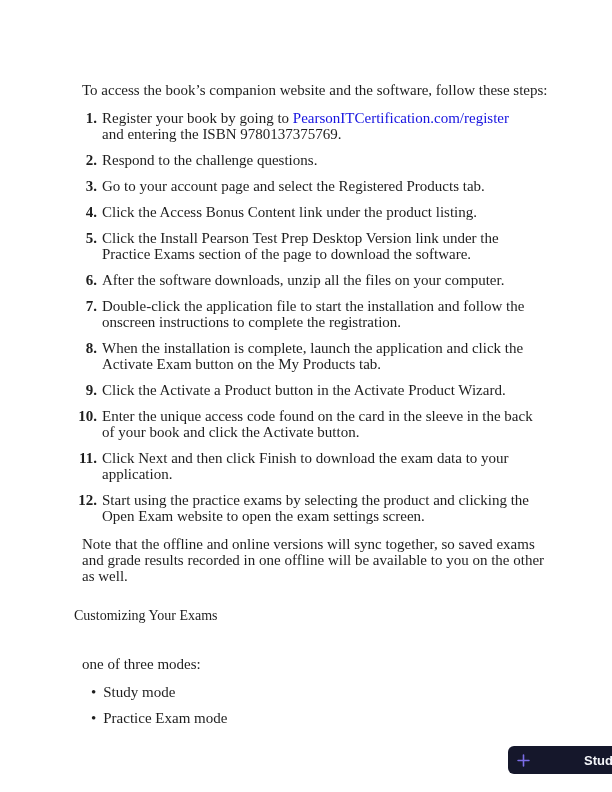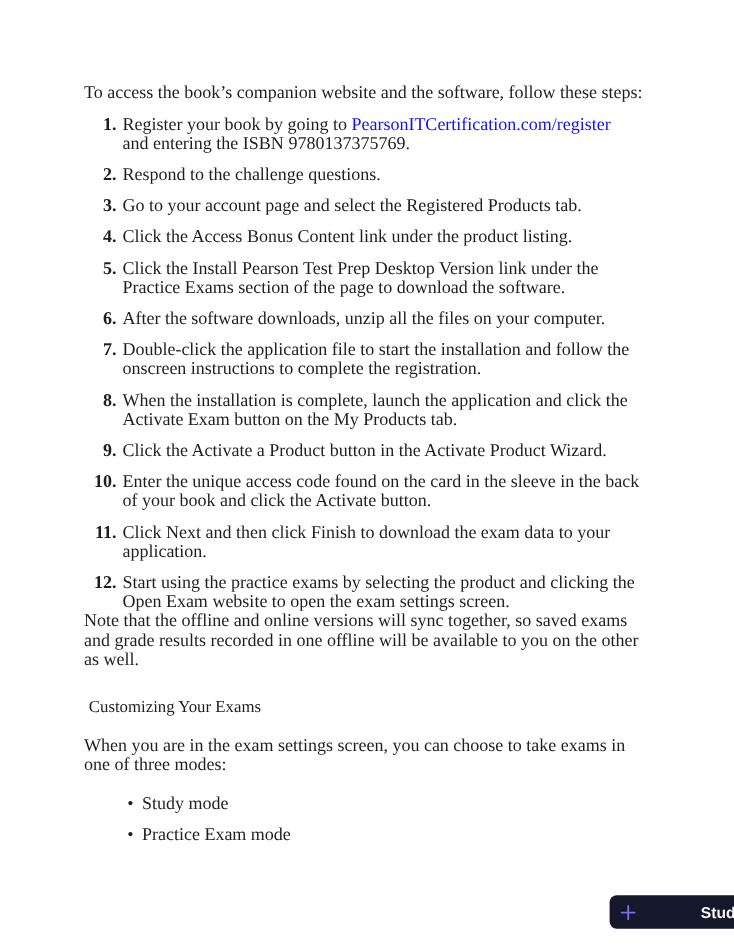--- a/index.html
+++ b/index.html
@@ -17,38 +17,38 @@
     font-family:"Liberation Serif", serif;
     color:var(--text);
     overflow:hidden;
   }
   .content{
     position:absolute;
     left:70px;top:70px;width:478px;
     font-size:15px;line-height:16px;
     white-space:nowrap;
   }
-  p.body{margin:0;}
+  p.body{margin:12px;}
   .b{font-weight:normal;}
   .link{color:var(--link);font-weight:normal;cursor:pointer;}
   .steps{margin:0;}
   .step{margin-top:10px;padding-left:32px;}
   .step .num{
     display:inline-block;width:27px;
     margin-left:-32px;margin-right:5px;
     text-align:right;font-weight:bold;
   }
   .note{margin-top:10px;}
   h2.heading{
     font-size:14px;line-height:24px;
     font-weight:normal;
     margin:20px 0 12px 4px;
     white-space:nowrap;
   }
-  .modes{margin:16px;}
+  .modes{margin:1px;}
   .mode{margin-top:10px;padding-left:20px;}
   .mode .dot{margin-right:7px;}
   .badge{
     position:absolute;left:508px;top:746px;
     height:28px;
     display:flex;align-items:center;
     padding:0 8px;
     background:var(--badge-bg);
     border-radius:6px;
     font-family:"Liberation Sans", sans-serif;
@@ -79,21 +79,21 @@
         <div class="step"><span class="num">9.</span><span><span>Click the </span><span class="b">Activate a Product</span><span> button in the Activate Product Wizard.</span></span></div>
         <div class="step"><span class="num">10.</span><span><span>Enter the unique access code found on the card in the sleeve in the back</span><br><span>of your book and click the </span><span class="b">Activate</span><span> button.</span></span></div>
         <div class="step"><span class="num">11.</span><span><span>Click </span><span class="b">Next</span><span> and then click </span><span class="b">Finish</span><span> to download the exam data to your</span><br><span>application.</span></span></div>
         <div class="step"><span class="num">12.</span><span><span>Start using the practice exams by selecting the product and clicking the</span><br><span class="b">Open Exam</span><span> website to open the exam settings screen.</span></span></div>
       </div>
 
     <p class="body note"><span>Note that the offline and online versions will sync together, so saved exams</span><br><span>and grade results recorded in one offline will be available to you on the other</span><br><span>as well.</span></p>
 
     <h2 class="heading">Customizing Your Exams</h2>
 
-    <p class="body"><span>When you are in the exam settings screen, you can choose to take exams in</span><br><span>one of three modes:</span></p>
+    <p class="body"><br><span>one of three modes:</span></p>
 
     <div class="modes" id="modes">
         <div class="mode"><span class="dot">•</span><span>Study mode</span></div>
         <div class="mode"><span class="dot">•</span><span>Practice Exam mode</span></div>
       </div>
 
   </div>
 
   <div class="badge">
     <svg width="15" height="15" viewBox="0 0 16 16" fill="none">

